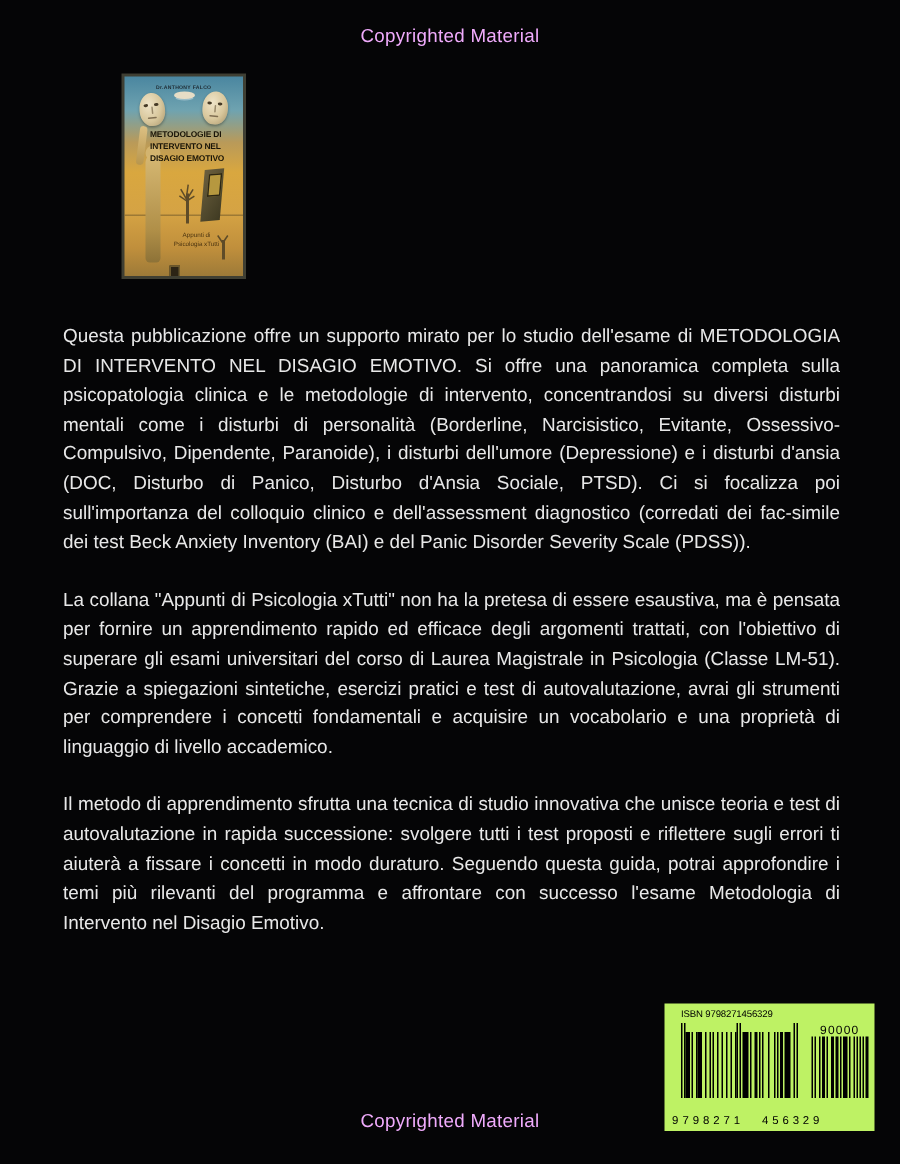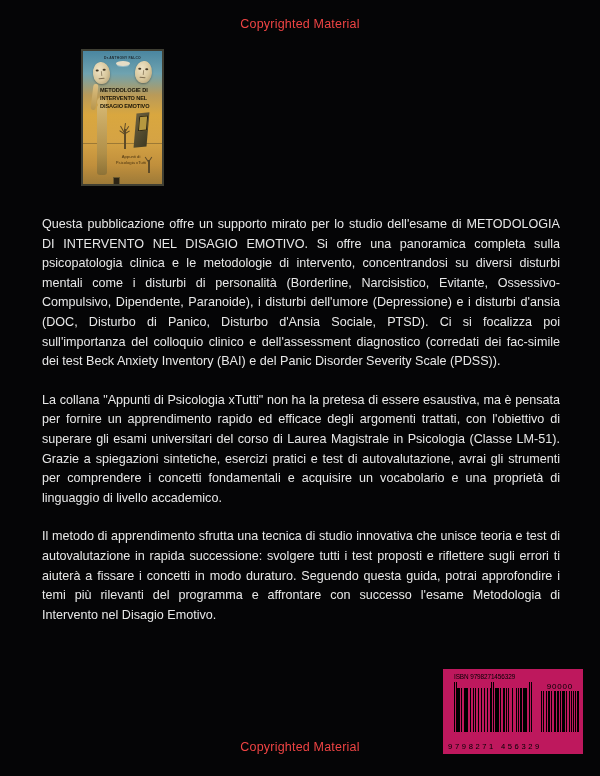--- a/index.html
+++ b/index.html
@@ -21,21 +21,21 @@
     height: 776px;
     background: #050506;
   }
 
   
   .copyright-mark {
     position: absolute;
     left: 0;
     width: 600px;
     text-align: center;
-    color: #ef4444;
+    color: #f0abfc;
     font-size: 12.5px;
     letter-spacing: 0.2px;
     font-family: "Liberation Sans", sans-serif;
     white-space: nowrap;
   }
   .copyright-top { top: 17px; }
   .copyright-bottom { top: 740px; }
 
   
   .cover-thumb {
@@ -223,21 +223,21 @@
   }
   .desc-para:last-child { margin-bottom: 2px; }
 
   
   .barcode-box {
     position: absolute;
     left: 443px;
     top: 669px;
     width: 140px;
     height: 85px;
-    background: #be185d;
+    background: #bef264;
     box-sizing: border-box;
     padding: 4px 5px 3px 5px;
   }
   .isbn-text {
     font-family: "Liberation Sans", sans-serif;
     font-size: 6.4px;
     color: #000;
     letter-spacing: -0.1px;
     margin-left: 6px;
     line-height: 8px;
@@ -279,21 +279,21 @@
     bottom: 3px;
     width: 100%;
     font-family: "Liberation Sans", sans-serif;
     font-size: 7.6px;
     color: #000;
     letter-spacing: 0.6px;
     white-space: nowrap;
   }
   .human-lead { display: inline-block; width: 7px; }
   .human-g1 { display: inline-block; letter-spacing: 2.6px; }
-  .human-g2 { display: inline-block; margin-left: 5px; letter-spacing: 2.6px; }
+  .human-g2 { display: inline-block; margin-left: 12px; letter-spacing: 2.6px; }
 </style>
 </head>
 <body>
 
 <div class="page">
 
   <div class="copyright-mark copyright-top">Copyrighted Material</div>
 
   <div class="cover-thumb">
     <div class="cover-art">

